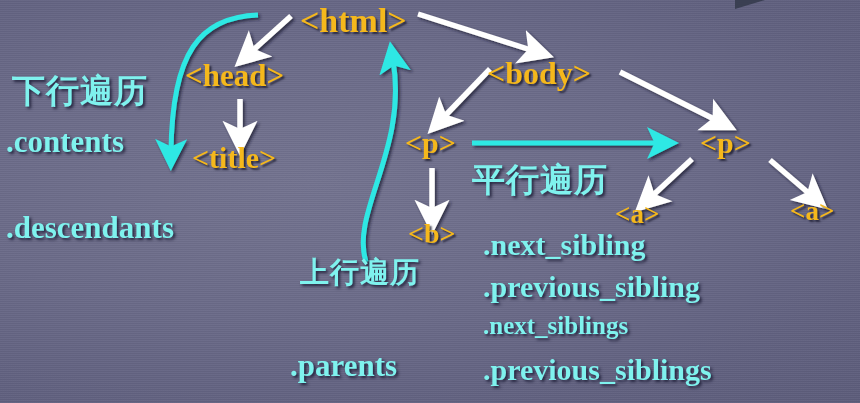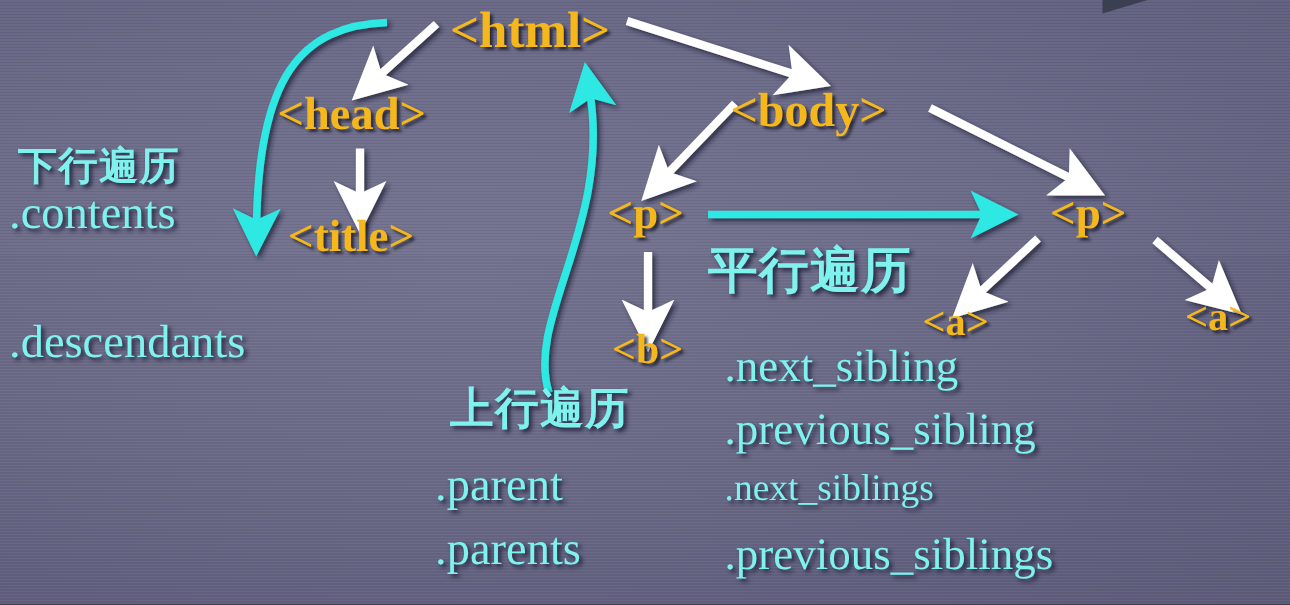--- a/index.html
+++ b/index.html
@@ -33,21 +33,21 @@
     font-family: "Liberation Serif", "DejaVu Serif", serif;
     font-weight: bold;
     white-space: nowrap;
     text-shadow: 2px 2px 2px rgba(20,20,40,0.75);
     line-height: 1;
   }
   .cyan-text {
     position: absolute;
     color: #7ff2ee;
     font-family: "Liberation Serif", "DejaVu Serif", serif;
-    font-weight: normal;
+    font-weight: bold;
     white-space: nowrap;
     text-shadow: 2px 2px 3px rgba(20,20,45,0.8);
     line-height: 1;
   }
   .cjk {
     font-family: "DejaVu Sans", "Liberation Sans", sans-serif;
     font-weight: bold;
     letter-spacing: 1px;
   }
   .corner-tri {
@@ -98,26 +98,25 @@
   <div class="node" style="left:300px; top:4px; font-size:34px;">&lt;html&gt;</div>
   <div class="node" style="left:185px; top:60px; font-size:31px;">&lt;head&gt;</div>
   <div class="node" style="left:192px; top:143px; font-size:30px;">&lt;title&gt;</div>
   <div class="node" style="left:487px; top:57px; font-size:32px;">&lt;body&gt;</div>
   <div class="node" style="left:405px; top:128px; font-size:30px;">&lt;p&gt;</div>
   <div class="node" style="left:408px; top:220px; font-size:28px;">&lt;b&gt;</div>
   <div class="node" style="left:700px; top:128px; font-size:30px;">&lt;p&gt;</div>
   <div class="node" style="left:615px; top:201px; font-size:27px;">&lt;a&gt;</div>
   <div class="node" style="left:790px; top:198px; font-size:27px;">&lt;a&gt;</div>
 
-  <div class="cyan-text cjk" style="left:12px; top:74px; font-size:26px;margin-top:24px;">下行遍历</div>
+  <div class="cyan-text cjk" style="left:12px; top:74px; font-size:33px;">下行遍历</div>
   <div class="cyan-text" style="left:6px; top:126px; font-size:31px;">.contents</div>
   <div class="cyan-text" style="left:6px; top:212px; font-size:31px;">.descendants</div>
 
   <div class="cyan-text cjk" style="left:300px; top:258px; font-size:29px;">上行遍历</div>
-  <div class="cyan-text" style="left:290px; top:307px; font-size:31px;">.parent</div>
   <div class="cyan-text" style="left:290px; top:350px; font-size:31px;">.parents</div>
 
   <div class="cyan-text cjk" style="left:472px; top:163px; font-size:33px;">平行遍历</div>
   <div class="cyan-text" style="left:483px; top:272px; font-size:30px;">.previous_sibling</div>
   <div class="cyan-text" style="left:483px; top:230px; font-size:30px;">.next_sibling</div>
   <div class="cyan-text" style="left:483px; top:313px; font-size:25px;">.next_siblings</div>
   <div class="cyan-text" style="left:483px; top:355px; font-size:30px;">.previous_siblings</div>
 
 </div>
 

